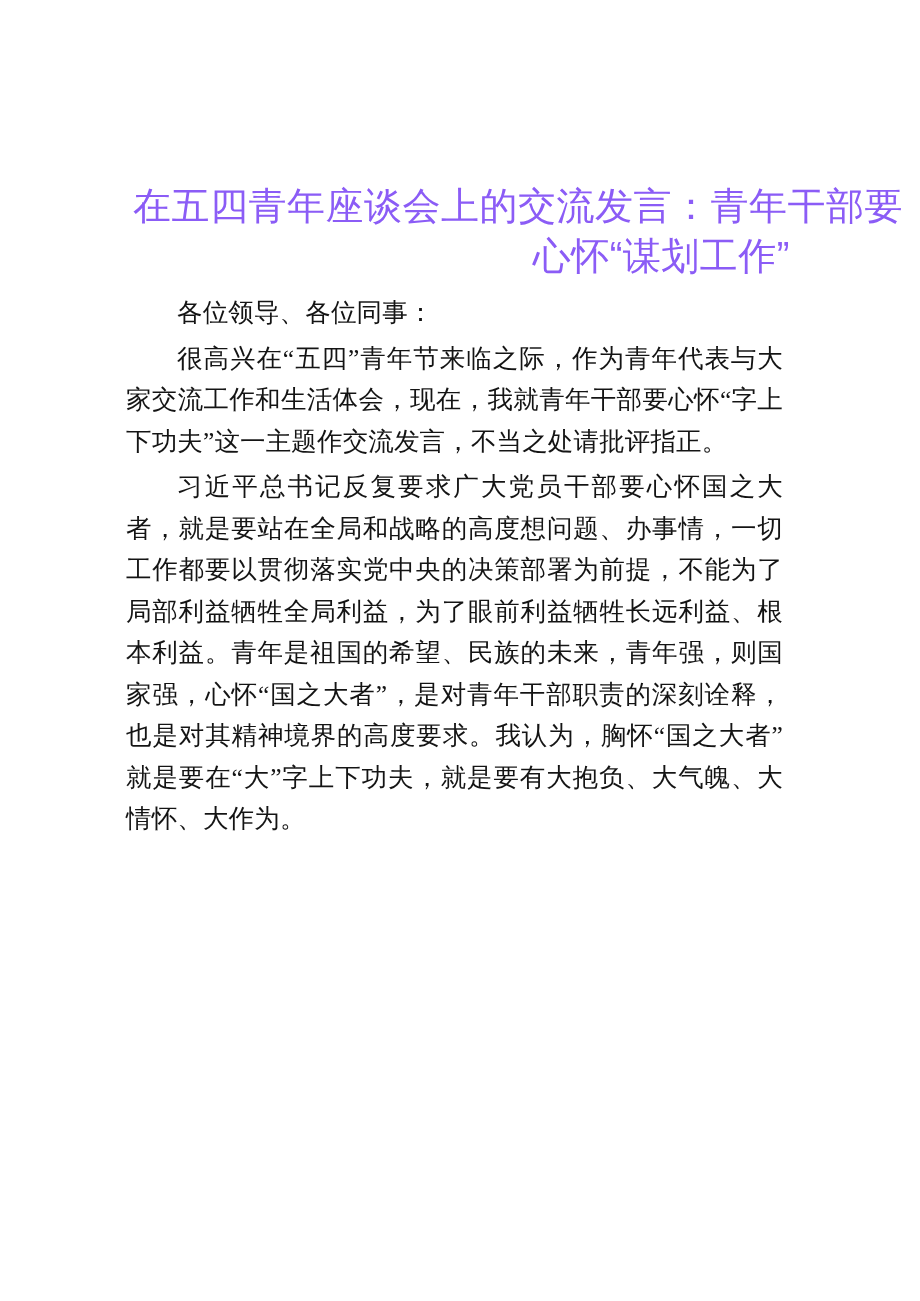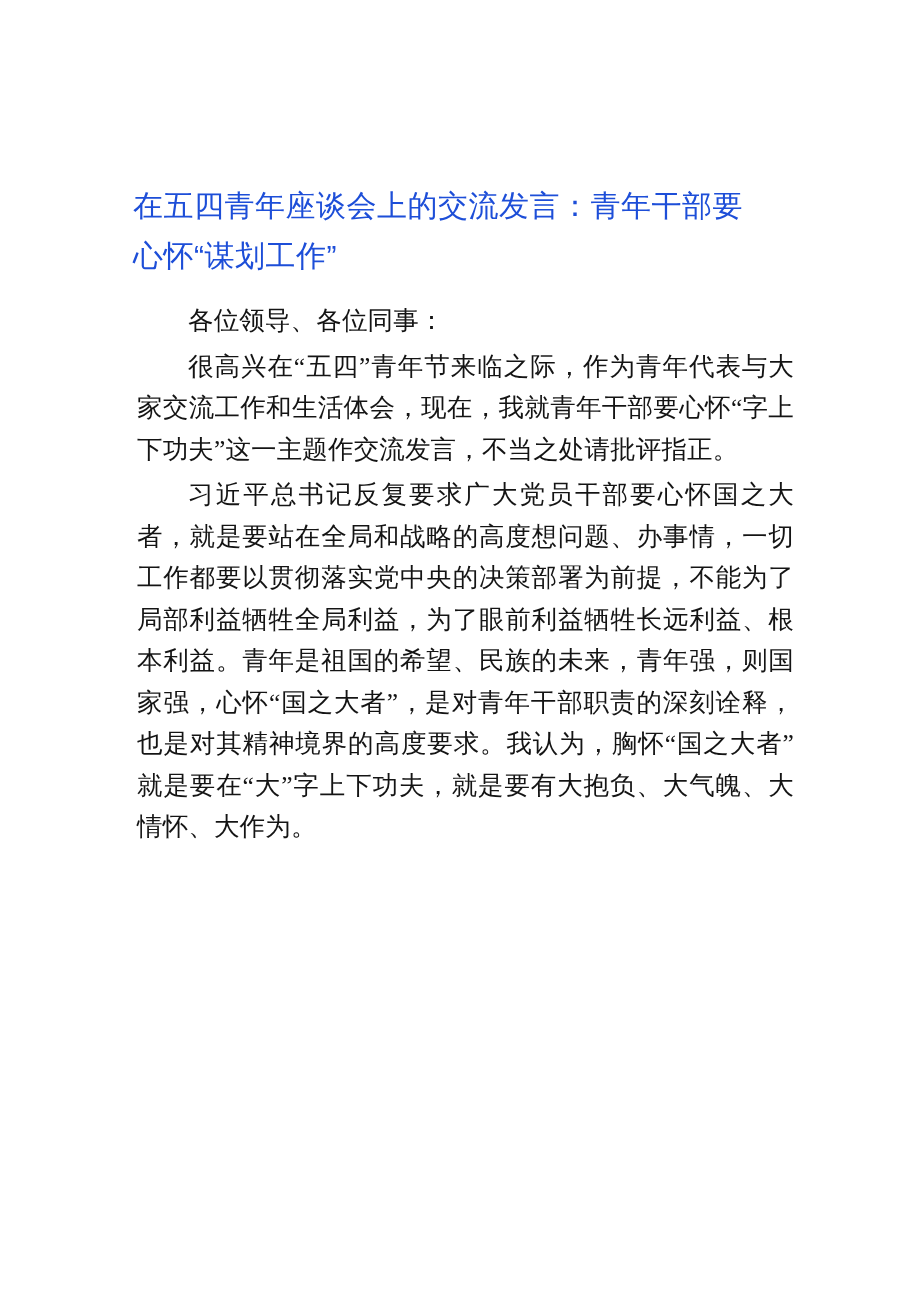--- a/index.html
+++ b/index.html
@@ -17,42 +17,41 @@
     overflow: hidden;
     box-sizing: border-box;
   }
 
   
   .doc-title {
     position: absolute;
     left: 133px;
     top: 181px;
     width: 657px;
-    text-align: left;
+    text-align: right;
     font-family: "Liberation Sans", "DejaVu Sans", sans-serif;
-    font-size: 30px;
+    font-size: 38px;
     line-height: 50px;
     letter-spacing: 0.5px;
-    color: #1d4ed8;
+    color: #8b5cf6;
     font-weight: 500;
     -webkit-font-smoothing: none;
   }
 
   .doc-title .title-line {
     display: block;
     white-space: nowrap;
   }
 
   
   .doc-body {
     position: absolute;
-    left: 137px;
+    left: 126px;
     top: 292px;
     width: 657px;
-    margin-top: 8px;
   }
 
   .para {
     font-family: "Liberation Serif", "DejaVu Serif", serif;
     font-size: 25.5px;
     line-height: 41.5px;
     color: #141414;
     text-align: justify;
     text-justify: inter-character;
     text-indent: 2em;

